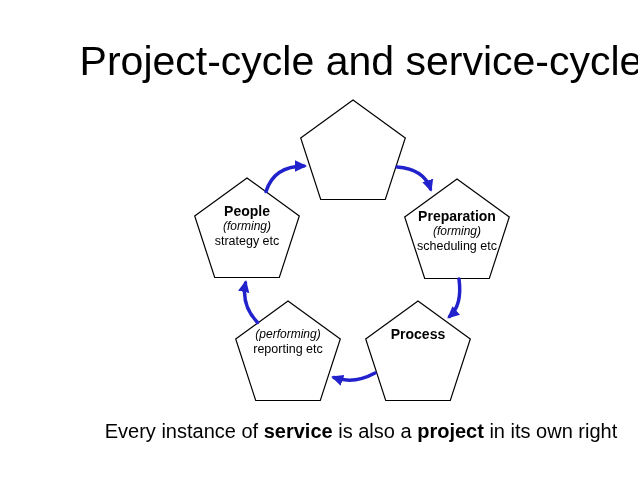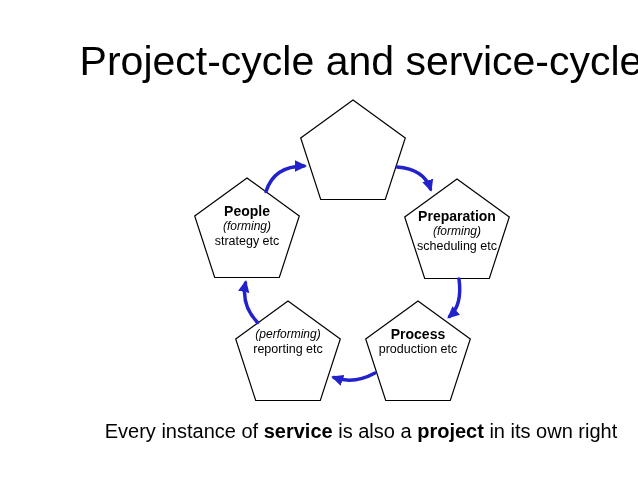--- a/index.html
+++ b/index.html
@@ -93,21 +93,20 @@
     <path class="arrow" marker-end="url(#ah)" d="M 215.5,322.5 Q 199,305 203.5,283" stroke="#2222cc"></path>
   </svg>
 
   <div class="pent-label lbl-preparation">
     <span class="pl-name">Preparation</span>
     <span class="pl-stage">(forming)</span>
     <span class="pl-detail">scheduling etc</span>
   </div>
   <div class="pent-label lbl-process">
     <span class="pl-name">Process</span>
-    <span class="pl-detail">production etc</span>
   </div>
   <div class="pent-label lbl-performance">
     <span class="pl-stage">(performing)</span>
     <span class="pl-detail">reporting etc</span>
   </div>
   <div class="pent-label lbl-purpose">
     <span class="pl-name">People</span>
     <span class="pl-stage">(forming)</span>
     <span class="pl-detail">strategy etc</span>
   </div>

